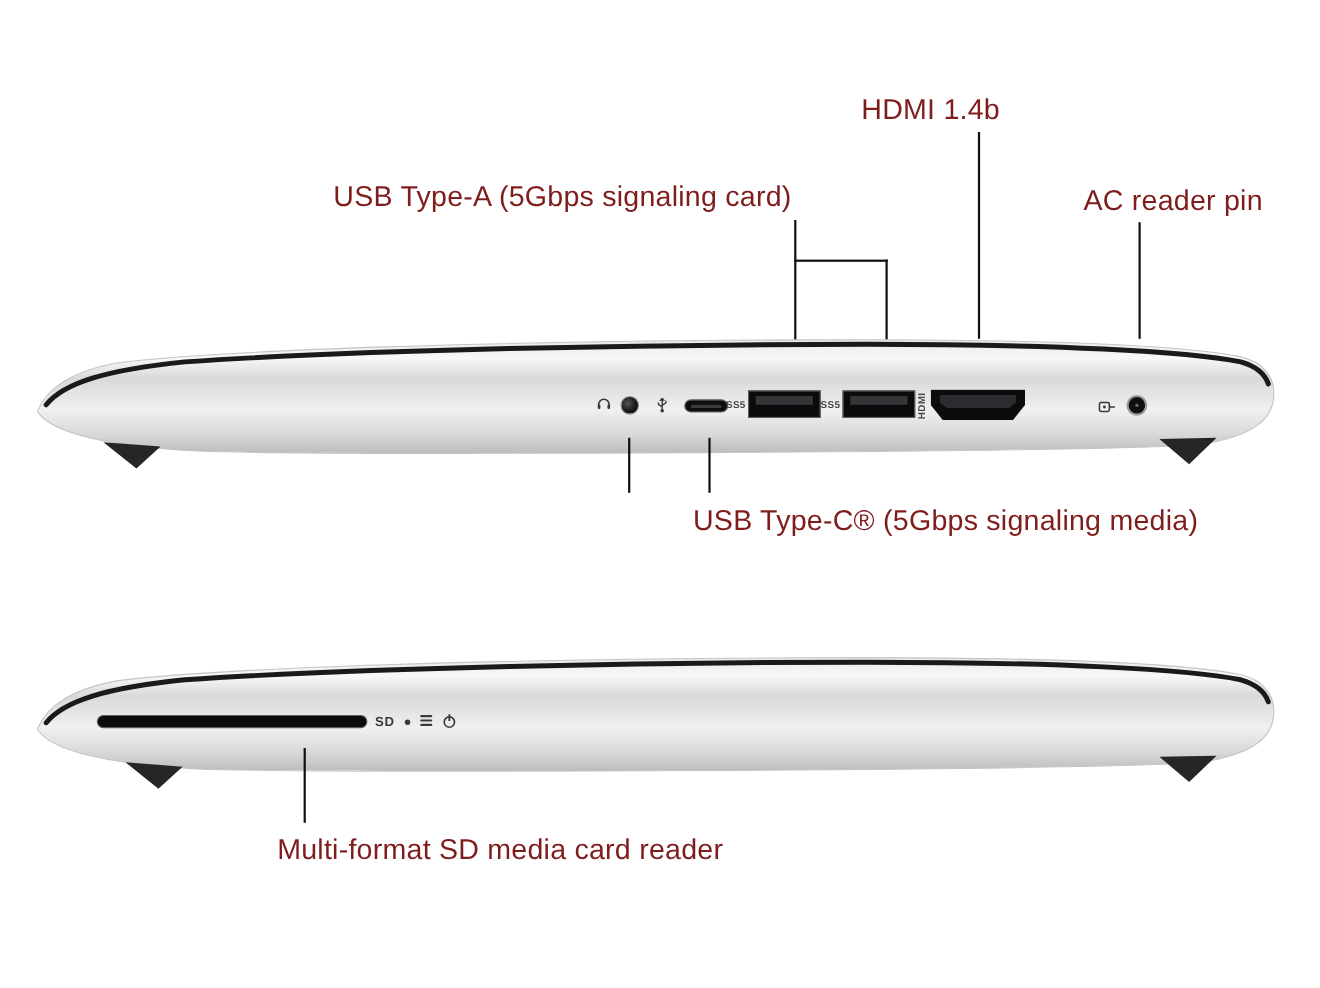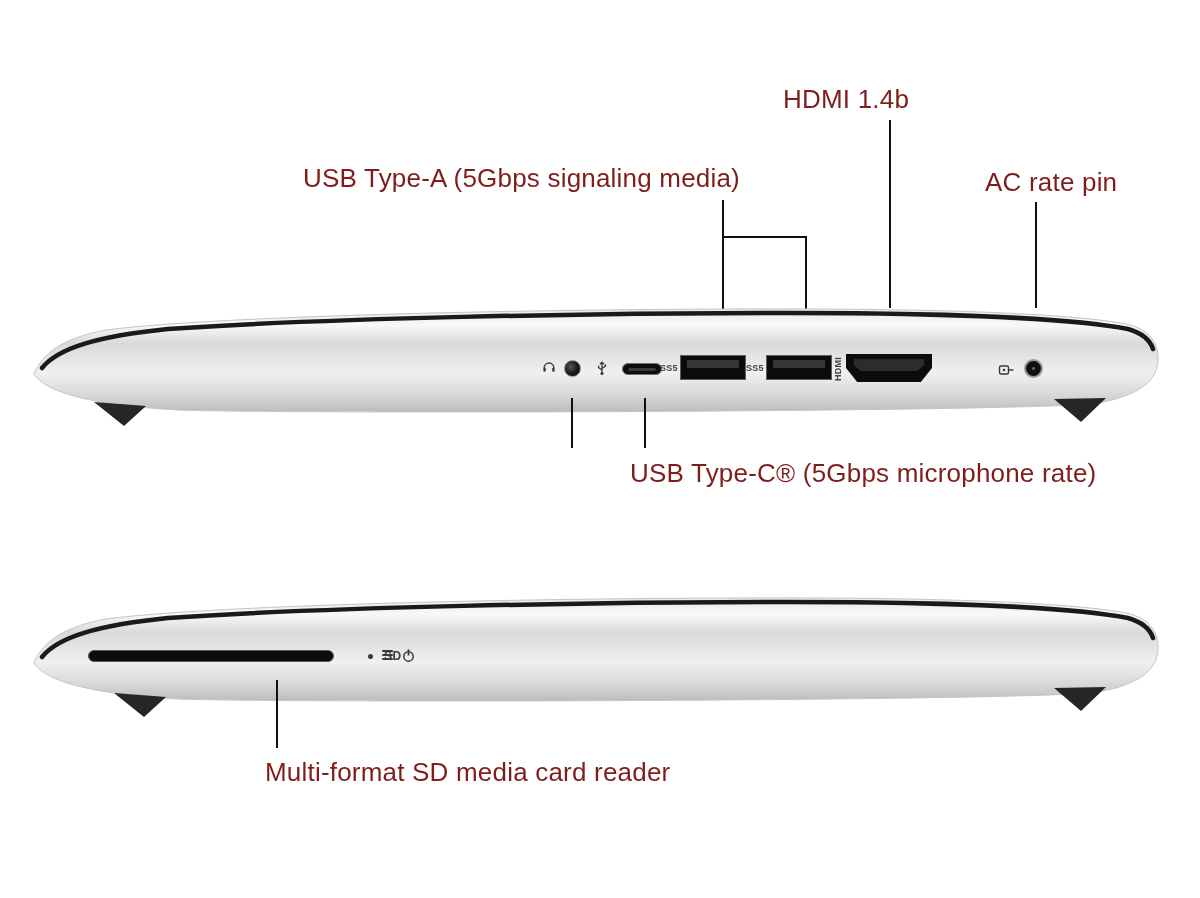--- a/index.html
+++ b/index.html
@@ -93,44 +93,43 @@
     background: #0c0c0c;
     border: 1px solid #5a5a5a;
     box-sizing: border-box;
   }
   .sd-text {
     position: absolute;
     font-size: 12px;
     font-weight: bold;
     color: #3c3c42;
     letter-spacing: 0.5px;
-    margin-left: 43px;
   }
   .indicator-dot {
     position: absolute;
     width: 5px; height: 5px; border-radius: 50%;
     background: #3a3a3a;
   }
   .stack-icon { position: absolute; width: 12px; height: 12px; }
   .stack-icon span {
     display: block; width: 11px; height: 2px; border-radius: 1px;
     background: #3a3a3a; margin-bottom: 2px;
   }
   .icon-svg { position: absolute; }
 </style>
 </head>
 <body>
 
 <div class="page">
 
   <div class="label" style="left:783px; top:84px;">HDMI 1.4b</div>
 
-  <div class="label" style="left:303px; top:163px;">USB Type-A (5Gbps signaling media)</div>
-
-  <div class="label" style="left:985px; top:167px;">AC rate pin</div>
+  <div class="label" style="left:303px; top:163px;">USB Type-A (5Gbps signaling card)</div>
+
+  <div class="label" style="left:985px; top:167px;">AC reader pin</div>
 
   <div class="callout-line v-line" style="left:889px; top:120px; height:188px;"></div>
 
   <div class="callout-line v-line" style="left:722px; top:200px; height:110px;"></div>
   <div class="callout-line h-line" style="left:722px; top:236px; width:85px;"></div>
   <div class="callout-line v-line" style="left:805px; top:236px; height:74px;"></div>
 
   <div class="callout-line v-line" style="left:1035px; top:202px; height:106px;"></div>
 
   <svg class="laptop-svg" style="left:28px; top:296px;" width="1134" height="136" viewBox="0 0 1134 136">
@@ -185,21 +184,21 @@
     <line x1="10.5" y1="8" x2="15.5" y2="8" stroke="#3a3a3a" stroke-width="1.4"></line>
     <circle cx="6" cy="8" r="1.3" fill="#3a3a3a"></circle>
   </svg>
   <div class="port ac-port" style="left:1024px; top:359px;">
       <div class="pin"></div>
     </div>
 
   <div class="callout-line v-line" style="left:571px; top:398px; height:50px;"></div>
   <div class="callout-line v-line" style="left:644px; top:398px; height:50px;"></div>
 
-  <div class="label" style="left:630px; top:458px;">USB Type-C® (5Gbps microphone rate)</div>
+  <div class="label" style="left:630px; top:458px;">USB Type-C® (5Gbps signaling media)</div>
 
   <svg class="laptop-svg" style="left:28px; top:585px;" width="1134" height="136" viewBox="0 0 1134 136">
     <defs>
       <linearGradient id="bodyGrad2" x1="0" y1="0" x2="0" y2="1">
         <stop offset="0" stop-color="#e9e9e9"></stop>
         <stop offset="0.16" stop-color="#f8f8f8"></stop>
         <stop offset="0.34" stop-color="#d9d9d9"></stop>
         <stop offset="0.62" stop-color="#f0f0f0"></stop>
         <stop offset="0.85" stop-color="#d6d6d6"></stop>
         <stop offset="1" stop-color="#bcbcbc"></stop>
@@ -218,15 +217,15 @@
       <span></span>
       <span></span>
       <span></span>
     </div>
   <svg class="icon-svg" style="left:401px; top:648px;" width="15" height="15" viewBox="0 0 16 16">
     <circle cx="8" cy="9" r="5" fill="none" stroke="#3a3a3a" stroke-width="1.6"></circle>
     <line x1="8" y1="1.5" x2="8" y2="8" stroke="#3a3a3a" stroke-width="1.8"></line>
   </svg>
 
   <div class="callout-line v-line" style="left:276px; top:680px; height:68px;"></div>
-  <div class="label" style="left:265px; top:757px;">Multi-format SD media card reader</div>
+  <div class="label" style="left:252px; top:757px;">Multi-format SD media card reader</div>
 
 </div>
 
 </body></html>

